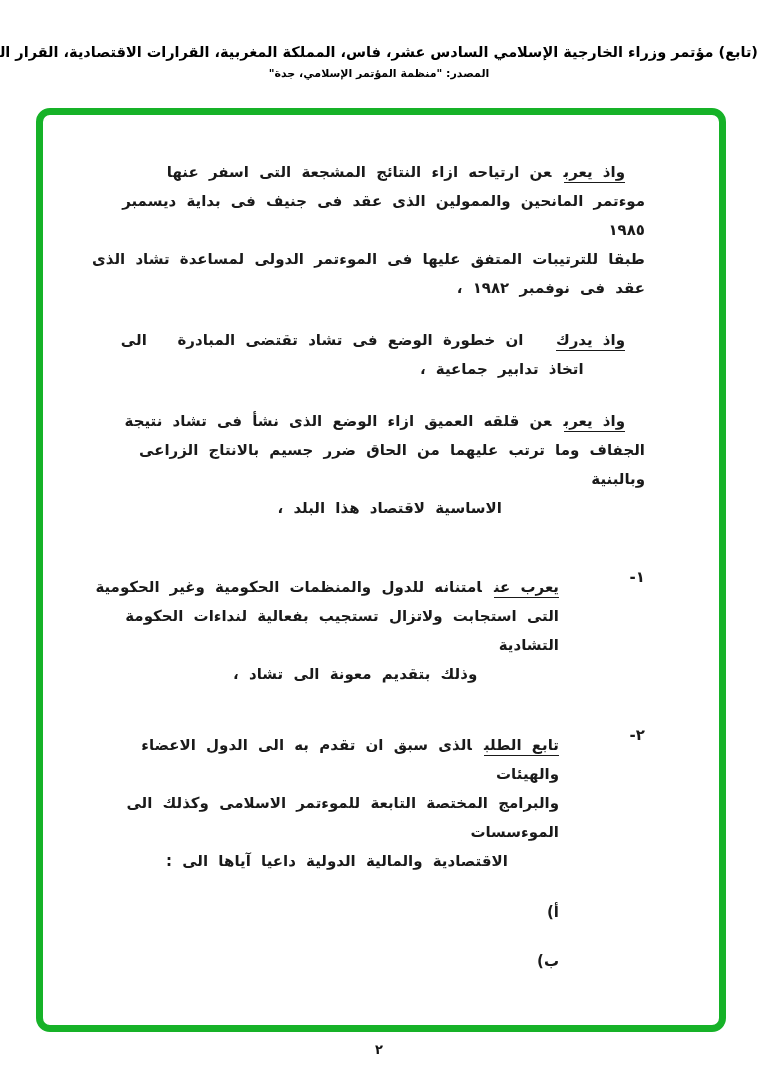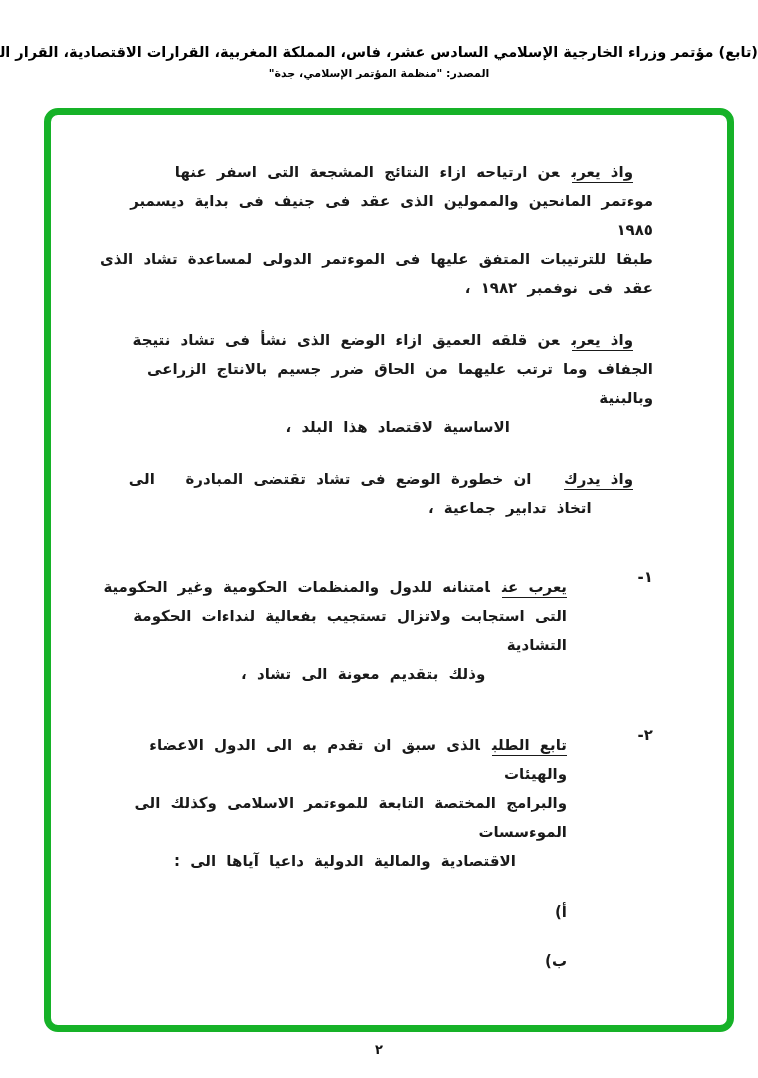--- a/index.html
+++ b/index.html
@@ -6,21 +6,21 @@
   body{width:758px;height:1078px;font-family:"DejaVu Sans",sans-serif;position:relative;overflow:hidden;}
   .page{position:relative;width:758px;height:1078px;background:#fff;}
 
   
   .doc-header{padding-top:44px;text-align:center;direction:rtl;color:#000;}
   .header-title{font-size:14.5px;font-weight:bold;white-space:nowrap;letter-spacing:0;}
   .header-source{font-size:11px;font-weight:bold;margin-top:7px;}
 
   
   .scan-frame{
-    position:absolute;left:44px;top:108px;width:690px;height:924px;
+    position:absolute;left:36px;top:108px;width:690px;height:924px;
     box-sizing:border-box;border:7px solid #16b228;border-radius:14px;background:#fff;
   }
   .scan-content{
     direction:rtl;text-align:right;
     padding:43px 74px 0 42px;
     font-size:15px;line-height:29px;font-weight:bold;color:#1a1a1a;
     word-spacing:5px;
   }
   .para{margin:0 0 23px 0;text-indent:20px;}
   .lead{border-bottom:1.5px solid #1a1a1a;padding-bottom:1px;margin-left:12px;}
@@ -50,26 +50,26 @@
   </header>
 
   <div class="scan-frame">
     <div class="scan-content">
 
       <p class="para"><span class="lead">واذ يعرب</span><span class="body">عن ارتياحه ازاء النتائج المشجعة التى اسفر عنها
 موءتمر المانحين والممولين الذى عقد فى جنيف فى بداية ديسمبر ١٩٨٥
 طبقا للترتيبات المتفق عليها فى الموءتمر الدولى لمساعدة تشاد الذى
 عقد فى نوفمبر ١٩٨٢ ،</span></p>
 
+      <p class="para"><span class="lead">واذ يدرك</span><span class="body">  ان خطورة الوضع فى تشاد تقتضى المبادرة   الى
+      اتخاذ تدابير جماعية ،</span></p>
+
       <p class="para"><span class="lead">واذ يعرب</span><span class="body">عن قلقه العميق ازاء الوضع الذى نشأ فى تشاد نتيجة
 الجفاف وما ترتب عليهما من الحاق ضرر جسيم بالانتاج الزراعى وبالبنية
               الاساسية لاقتصاد هذا البلد ،</span></p>
-
-      <p class="para"><span class="lead">واذ يدرك</span><span class="body">  ان خطورة الوضع فى تشاد تقتضى المبادرة   الى
-      اتخاذ تدابير جماعية ،</span></p>
 
       <div class="items">
 
         <div class="item">
           <span class="item-number">١-</span>
           <p class="item-text"><span class="lead">يعرب عن</span><span class="body">امتنانه للدول والمنظمات الحكومية وغير الحكومية
 التى استجابت ولاتزال تستجيب بفعالية لنداءات الحكومة التشادية
         وذلك بتقديم معونة الى تشاد ،</span></p>
         </div>
 

